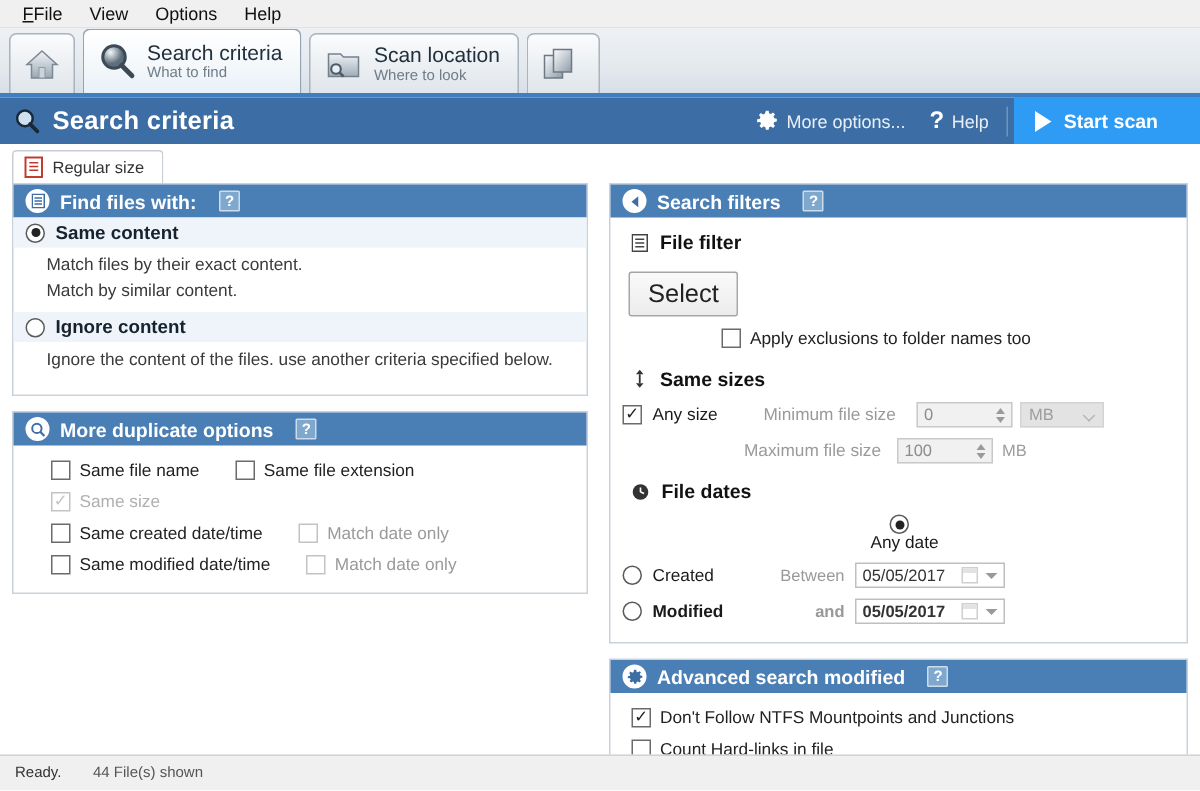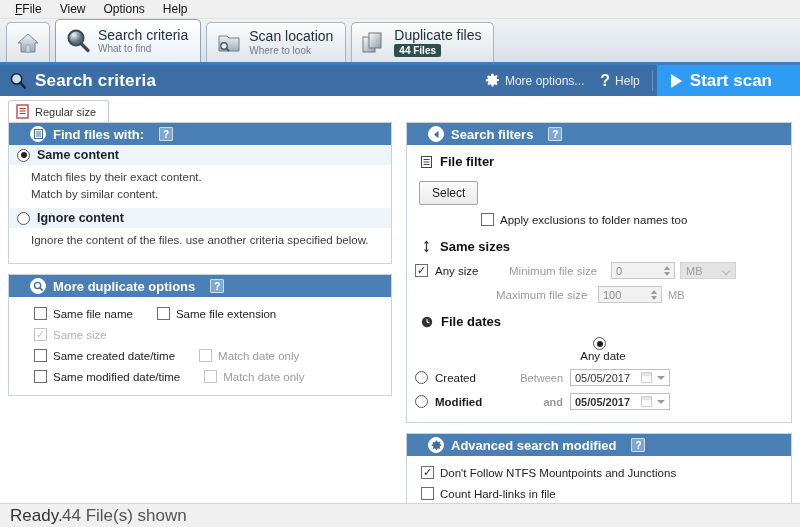--- a/index.html
+++ b/index.html
@@ -97,21 +97,21 @@
   }
   .cmdheader .spacer { flex: 1; }
   .cmd-item {
     display:flex; align-items:center; gap:5px;
     font-size:12px; color:#e8eff7;
     padding: 0 8px; height:31px; cursor:default;justify-content:space-between;
   }
   .cmd-sep { width:1px; height:20px; background:#6e95bd; margin:0 4px; }
   .startscan {
     background:#2e9cf5;
-    color:#fff; font-weight:bold; font-size:17px;
+    color:#fff; font-weight:bold; font-size:13px;
     height:31px; display:flex; align-items:center; gap:8px;
     padding: 0 28px 0 14px;
   }
   .play { width:0;height:0;border-left:11px solid #fff;border-top:7px solid transparent;border-bottom:7px solid transparent; }
 
   
   .content { display:flex; height: 395px; background:#ffffff; }
   .leftpane { width: 400px; position:relative; }
   .rightpane { width: 400px; position:relative; }
 
@@ -123,21 +123,21 @@
     border:1px solid #c8ced4; border-bottom:none;
     border-radius:3px 3px 0 0;
     background:#ffffff;
     font-size:11px; color:#333;
   }
 
   
   .panel { margin: 0 8px 10px 8px; border:1px solid #c9d2da; background:#ffffff; }
   .panel-hdr {
     height: 22px; background:#4a7fb5; color:#ffffff;
-    display:flex; align-items:center; gap:7px; padding-left:21px;
+    display:flex; align-items:center; gap:7px; padding-left:8px;
     font-size:13px; font-weight:bold;
   }
   .panel-hdr .help {
     width:14px;height:14px;border:1px solid #cddcea;background:#7fa8cf;color:#fff;
     font-size:10px; font-weight:bold; display:flex;align-items:center;justify-content:center;
     margin-left:8px; border-radius:1px;
   }
   .circ {
     width:16px;height:16px;border-radius:50%;
     background:#ffffff;border:1px solid #ffffff;
@@ -186,21 +186,21 @@
   }
   .combo .caret {
     position:absolute; right:4px; top:4px;
     width:7px;height:7px;border-right:1.6px solid #555;border-bottom:1.6px solid #555;
     transform: rotate(45deg); margin-top:-2px;
   }
   .sel-text { background:#2f7fd8; color:#ffffff; padding:0 1px; letter-spacing:0px; }
 
   .btn {
     border:1px solid #a6a6a6; background:linear-gradient(to bottom,#fafafa,#ececec);
-    font-size:12px; padding:4px 12px; color:#222; border-radius:2px;
+    font-size:17px; padding:4px 12px; color:#222; border-radius:2px;
   }
 
   .spin {
     height:17px; width:64px; border:1px solid #c9c9c9; background:#f1f1f1;
     display:flex; align-items:center; font-size:11px; color:#8d8d8d; padding-left:4px;
     position:relative;
   }
   .spin .arrows { position:absolute; right:1px; top:0; height:15px; width:13px;
     display:flex; flex-direction:column; align-items:center; justify-content:center; gap:2px; }
   .spin .up { width:0;height:0;border-left:3.5px solid transparent;border-right:3.5px solid transparent;border-bottom:4px solid #9a9a9a; }
@@ -225,21 +225,21 @@
   }
   .datebox .calico { position:absolute; right:17px; top:2px; width:11px;height:11px;
     border:1px solid #cfcfcf; background:#fff; }
   .datebox .calico::before { content:''; position:absolute; left:0; top:0; right:0; height:3px; background:#e3e3e3; }
   .datebox .dcaret { position:absolute; right:4px; top:6px;
     width:0;height:0;border-left:4px solid transparent;border-right:4px solid transparent;border-top:4px solid #9a9a9a; }
   .datelbl { width:62px; text-align:right; color:#999; font-size:11px; margin-right:7px; }
   .statusbar {
     position:absolute; left:0; bottom:0; width:800px; height:24px;
     background:#f0f0f0; border-top:1px solid #d3d3d3;
-    display:flex; align-items:center; font-size:17px; color:#333;
+    display:flex; align-items:center; font-size:10px; color:#333;
   }
   .statusbar .s1 { padding-left:10px; width:62px; }
   .statusbar .s2 { color:#555; }
 
   .rightpanel-wrap { padding-top: 26px; }
 </style>
 </head>
 <body>
 
 <div class="menubar">
@@ -311,24 +311,20 @@
         <defs>
             <linearGradient id="gd" x1="0" y1="0" x2="1" y2="1">
           <stop offset="0" stop-color="#fbfcfd"></stop>
               <stop offset="1" stop-color="#8e9ba7"></stop>
             </linearGradient>
           </defs>
         <rect x="2" y="7" width="12" height="15" fill="url(#gd)" stroke="#6d7a86" stroke-width="1"></rect>
         <rect x="8" y="3" width="12" height="15" fill="url(#gd)" stroke="#6d7a86" stroke-width="1"></rect>
       </svg>
     </span>
-    <span class="tlabel">
-      <span class="t1">Duplicate files</span>
-      <span class="badge">44 Files</span>
-    </span>
   </div>
 </div>
 
 <div class="cmdheader">
   <span class="ico">
     <svg width="18" height="18" viewBox="0 0 26 26">
       <circle cx="11" cy="10" r="7.5" fill="#cfe0ef" stroke="#17293a" stroke-width="2.4"></circle>
       <line x1="16" y1="15.5" x2="23" y2="22.5" stroke="#17293a" stroke-width="3.6" stroke-linecap="round"></line>
     </svg>
   </span>

